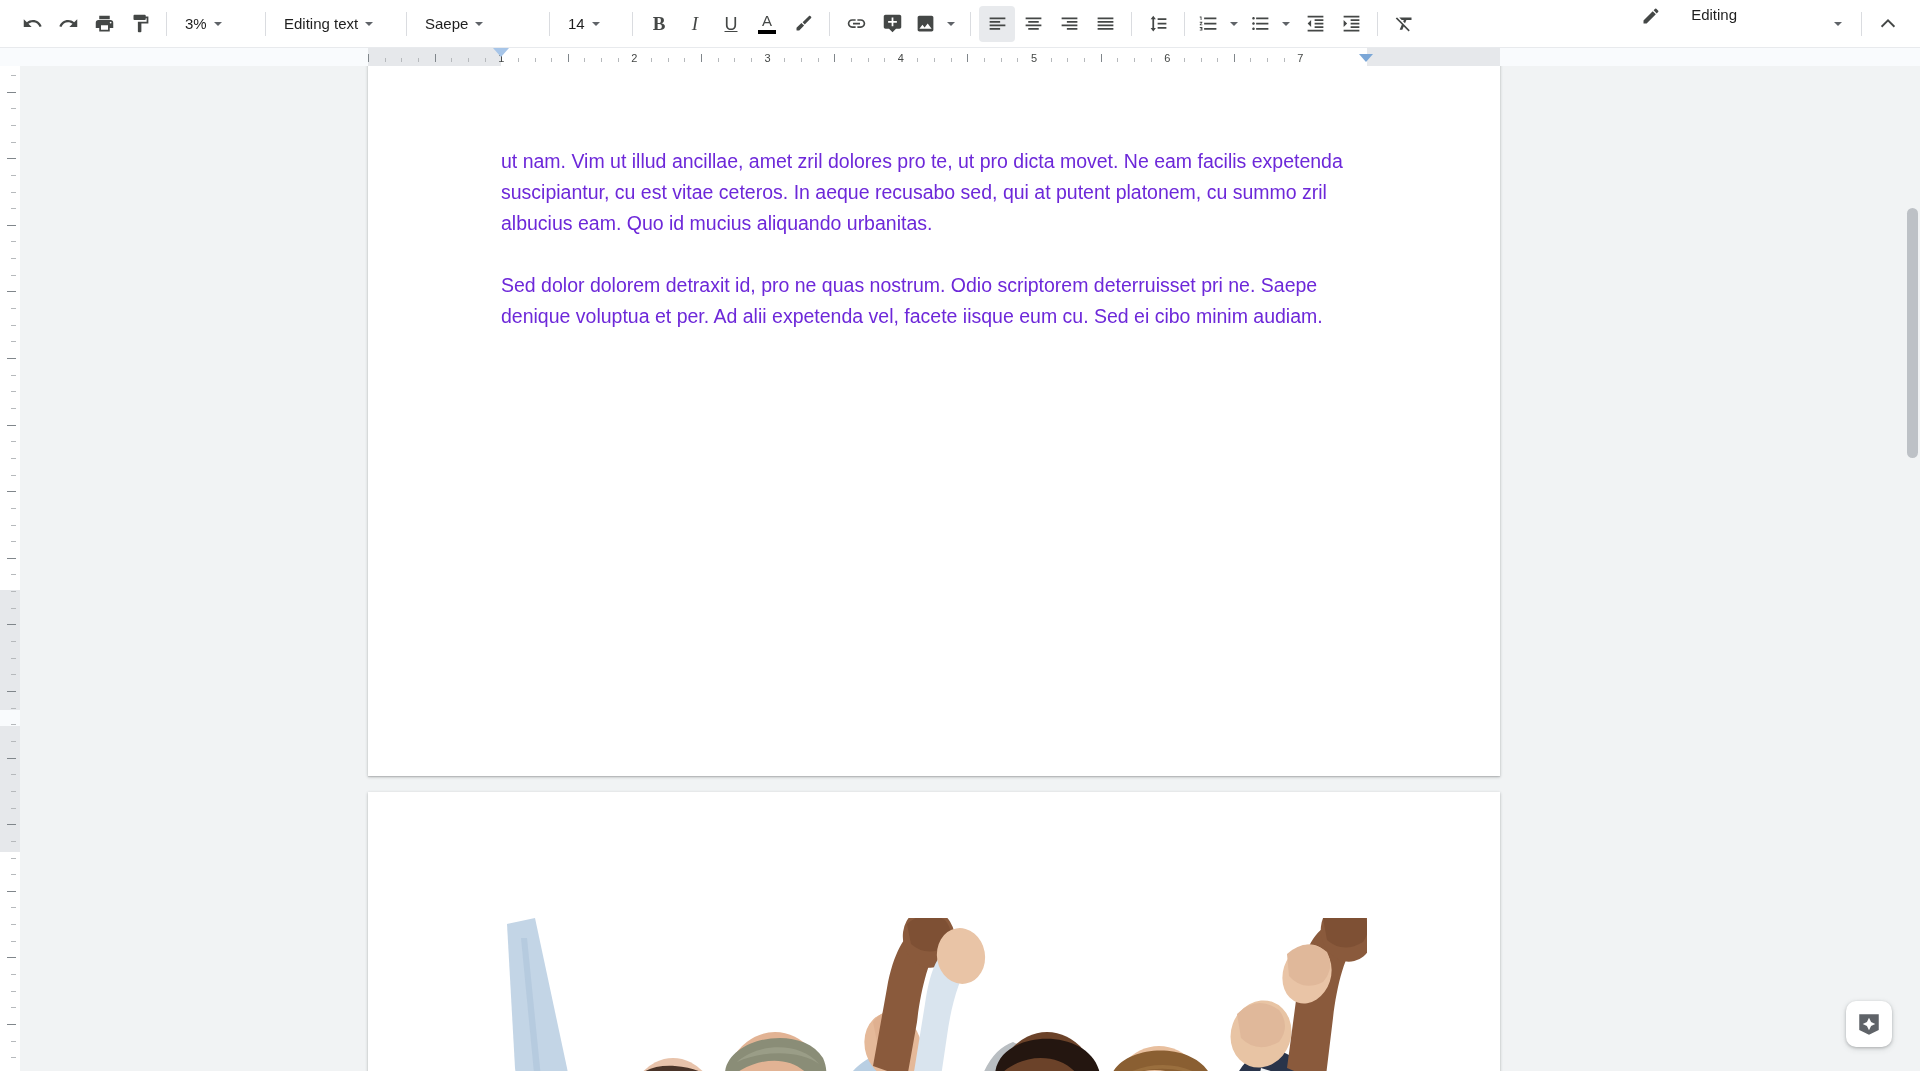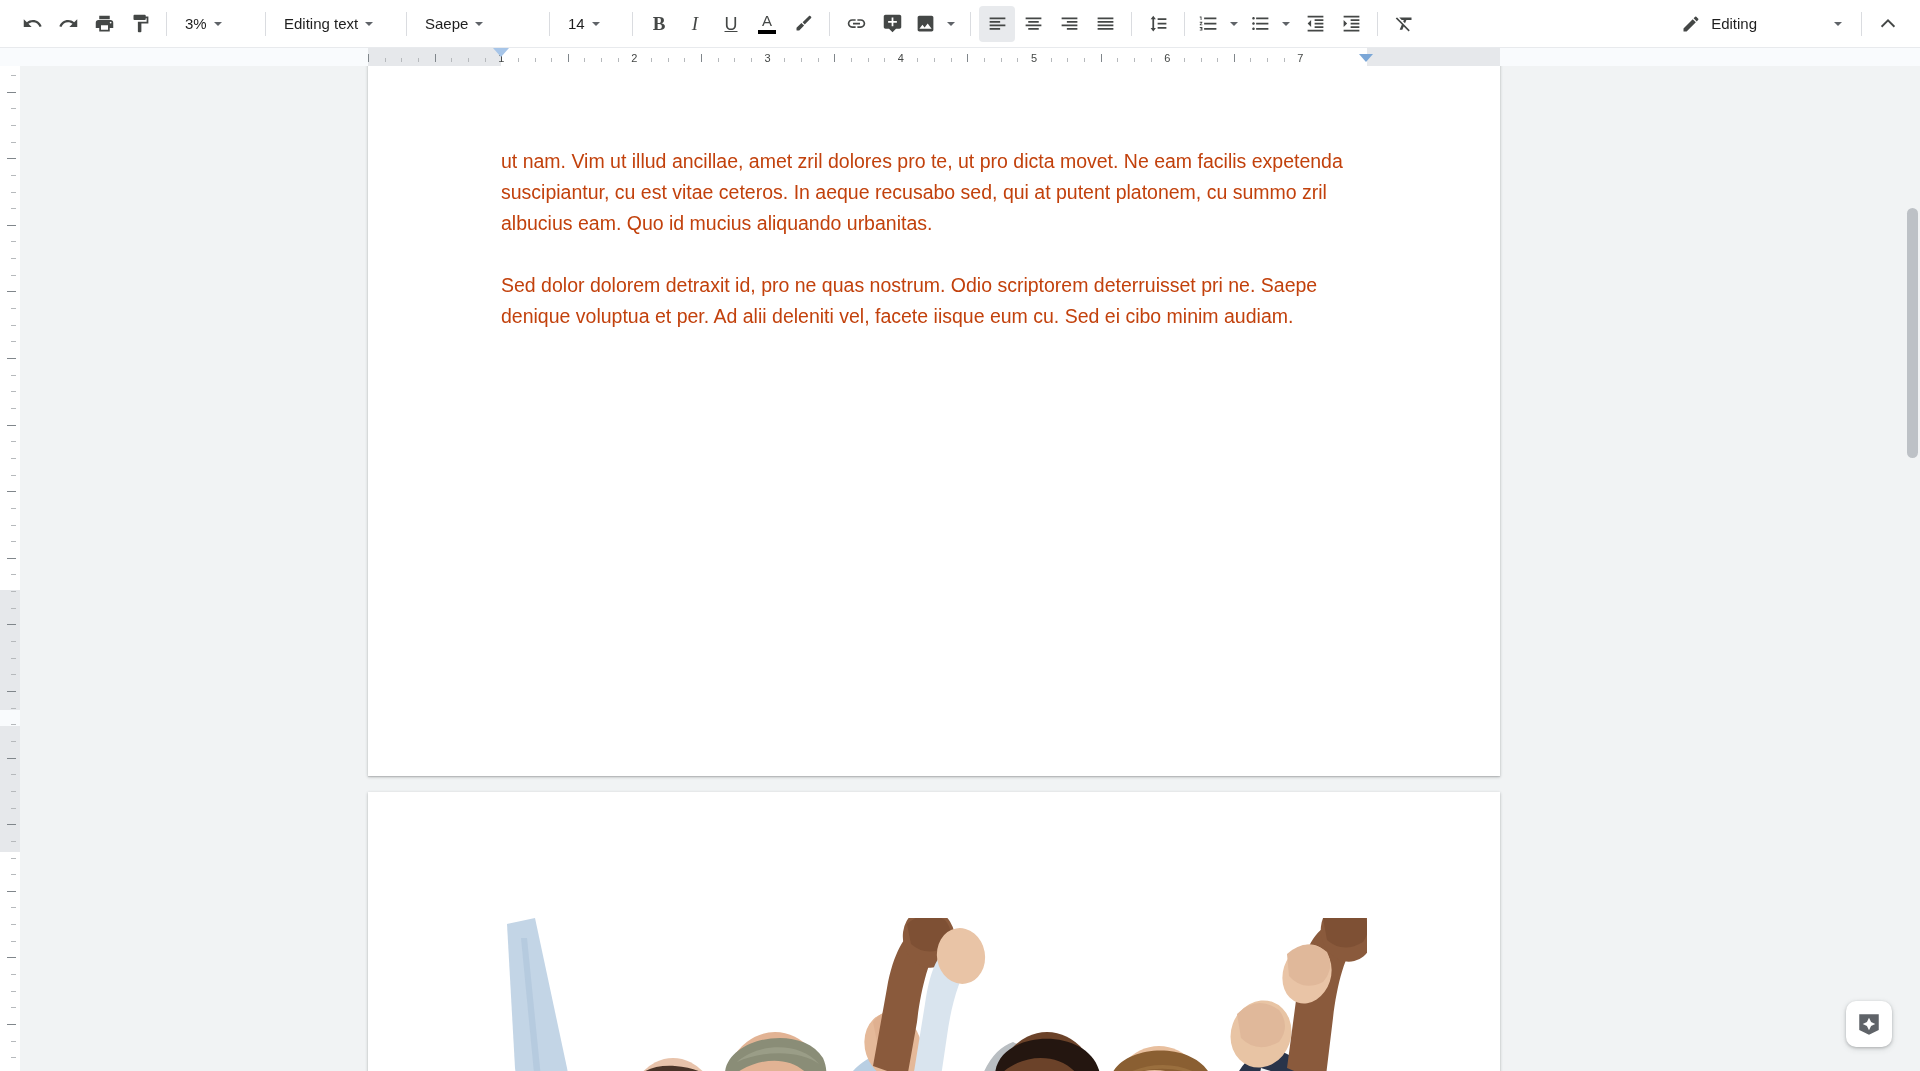--- a/index.html
+++ b/index.html
@@ -60,23 +60,23 @@
     border-top: 4px solid #5f6368;
     display: block;
   }
   .zoom-group { width: 82px; }
   .style-group { width: 124px; }
   .font-group  { width: 126px; }
   .size-group  { width: 66px; }
   .tb-spacer { flex: 1 1 auto; }
 
   .mode-group {
-    display: flex; align-items: center;
+    display: flex; align-items: flex-start;
     height: 36px; border-radius: 18px;
-    padding: 0 4px 0 10px; cursor: pointer;
+    padding: 0 4px 0 10px; cursor: pointer; gap: 20px;
   }
   .mode-label { font-size: 15px; color: #1f1f1f; margin: 0 70px 0 10px; }
 
   svg { display: block; }
 
   
   .ruler-h {
     position: absolute; top: 48px; left: 0;
     width: 1920px; height: 18px;
     background: #f9fbfd;
@@ -163,21 +163,21 @@
   #page2 { top: 726px; height: 1150px; }
 
   .doc-body {
     position: absolute;
     left: 133px; width: 866px;
   }
   .para {
     font-family: "Liberation Sans", sans-serif;
     font-size: 19.5px;
     line-height: 31px;
-    color: #c2410c;
+    color: #6d28d9;
     margin-bottom: 31px;
     text-align: left;
   }
 
   
   .photo-wrap {
     position: absolute;
     left: 133px; top: 126px;
     width: 866px; height: 300px;
     overflow: hidden;
@@ -581,21 +581,21 @@
       <div class="vtick minor" style="top: 974.65px;"></div>
       <div class="vtick minor" style="top: 991.3px;"></div>
     </div>
 </div>
 
 <div class="canvas">
 
   <div class="page" id="page1">
     <div class="doc-body" style="top:520px;">
       <p class="para">ut nam. Vim ut illud ancillae, amet zril dolores pro te, ut pro dicta movet. Ne eam facilis expetenda suscipiantur, cu est vitae ceteros. In aeque recusabo sed, qui at putent platonem, cu summo zril albucius eam. Quo id mucius aliquando urbanitas.</p>
-      <p class="para">Sed dolor dolorem detraxit id, pro ne quas nostrum. Odio scriptorem deterruisset pri ne. Saepe denique voluptua et per. Ad alii deleniti vel, facete iisque eum cu. Sed ei cibo minim audiam.</p>
+      <p class="para">Sed dolor dolorem detraxit id, pro ne quas nostrum. Odio scriptorem deterruisset pri ne. Saepe denique voluptua et per. Ad alii expetenda vel, facete iisque eum cu. Sed ei cibo minim audiam.</p>
     </div>
   </div>
 
   <div class="page" id="page2">
     <div class="photo-wrap">
       <div class="photo">
         <svg viewBox="0 0 866 300" width="866" height="300" preserveAspectRatio="none">
           <rect x="0" y="0" width="866" height="300" fill="#ffffff"></rect>
 
           <path d="M6 6 L34 0 L66 150 L96 300 L34 300 L14 150 Z" fill="#c3d5e6"></path>

